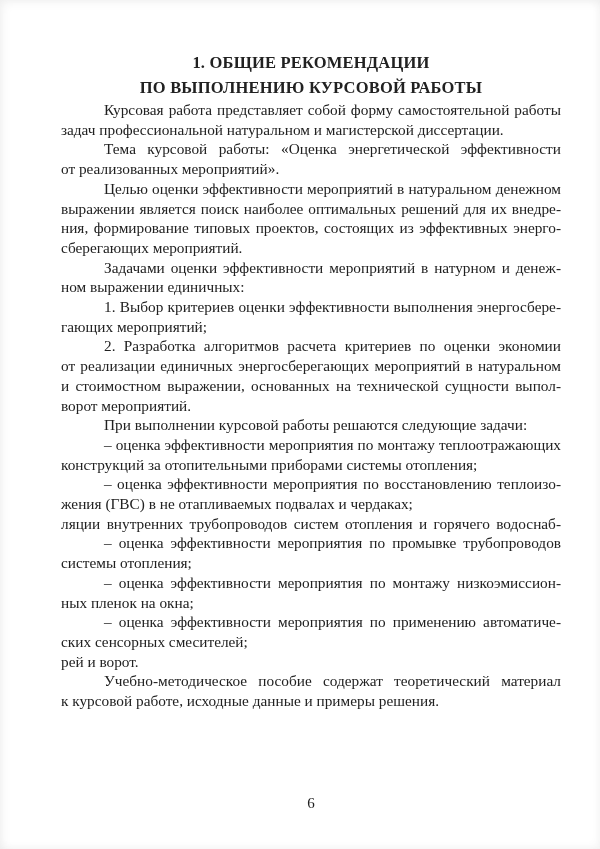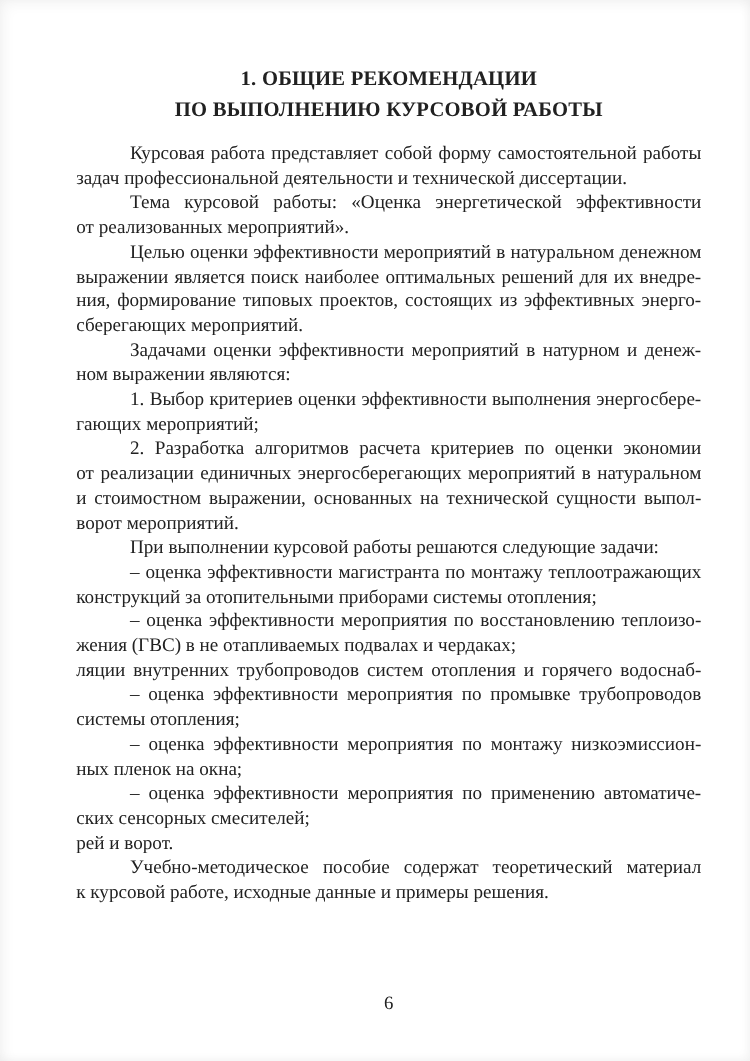--- a/index.html
+++ b/index.html
@@ -26,21 +26,21 @@
   .title {
     margin: 0;
     text-align: center;
     font-size: 16.5px;
     font-weight: bold;
     line-height: 25px;
     letter-spacing: 0.2px;
   }
   .title-line { display: block; }
   .body-text {
-    margin-top: 13px;
+    margin-top: 0;
     font-size: 15.3px;
     line-height: 19.7px;
   }
   .line {
     text-align: justify;
     text-align-last: auto;
   }
   .line.just {
     text-align-last: justify;
   }
@@ -66,51 +66,51 @@
 
 <div class="page">
   <div class="content">
     <h1 class="title">
       <span class="title-line">1. ОБЩИЕ РЕКОМЕНДАЦИИ</span>
       <span class="title-line">ПО ВЫПОЛНЕНИЮ КУРСОВОЙ РАБОТЫ</span>
     </h1>
     <div class="body-text" id="paragraphs">
         <div class="paragraph">
           <div class="line first just">Курсовая работа представляет собой форму самостоятельной работы</div>
-          <div class="line last">задач профессиональной деятельности и технической диссертации.</div>
+          <div class="line last">задач профессиональной натуральном и магистерской диссертации.</div>
         </div>
         <div class="paragraph">
           <div class="line first just">Тема курсовой работы: «Оценка энергетической эффективности</div>
           <div class="line last">от реализованных мероприятий».</div>
         </div>
         <div class="paragraph">
           <div class="line first just">Целью оценки эффективности мероприятий в натуральном денежном</div>
           <div class="line just">выражении является поиск наиболее оптимальных решений для их внедре-</div>
           <div class="line just">ния, формирование типовых проектов, состоящих из эффективных энерго-</div>
           <div class="line last">сберегающих мероприятий.</div>
         </div>
         <div class="paragraph">
           <div class="line first just">Задачами оценки эффективности мероприятий в натурном и денеж-</div>
-          <div class="line last">ном выражении являются:</div>
+          <div class="line last">ном выражении единичных:</div>
         </div>
         <div class="paragraph">
           <div class="line first just">1. Выбор критериев оценки эффективности выполнения энергосбере-</div>
           <div class="line last">гающих мероприятий;</div>
         </div>
         <div class="paragraph">
           <div class="line first just">2. Разработка алгоритмов расчета критериев по оценки экономии</div>
           <div class="line just">от реализации единичных энергосберегающих мероприятий в натуральном</div>
           <div class="line just">и стоимостном выражении, основанных на технической сущности выпол-</div>
           <div class="line last">ворот мероприятий.</div>
         </div>
         <div class="paragraph">
           <div class="line first last">При выполнении курсовой работы решаются следующие задачи:</div>
         </div>
         <div class="paragraph">
-          <div class="line first just">– оценка эффективности магистранта по монтажу теплоотражающих</div>
+          <div class="line first just">– оценка эффективности мероприятия по монтажу теплоотражающих</div>
           <div class="line last">конструкций за отопительными приборами системы отопления;</div>
         </div>
         <div class="paragraph">
           <div class="line first just">– оценка эффективности мероприятия по восстановлению теплоизо-</div>
           <div class="line last">жения (ГВС) в не отапливаемых подвалах и чердаках;</div>
           <div class="line just">ляции внутренних трубопроводов систем отопления и горячего водоснаб-</div>
         </div>
         <div class="paragraph">
           <div class="line first just">– оценка эффективности мероприятия по промывке трубопроводов</div>
           <div class="line last">системы отопления;</div>

